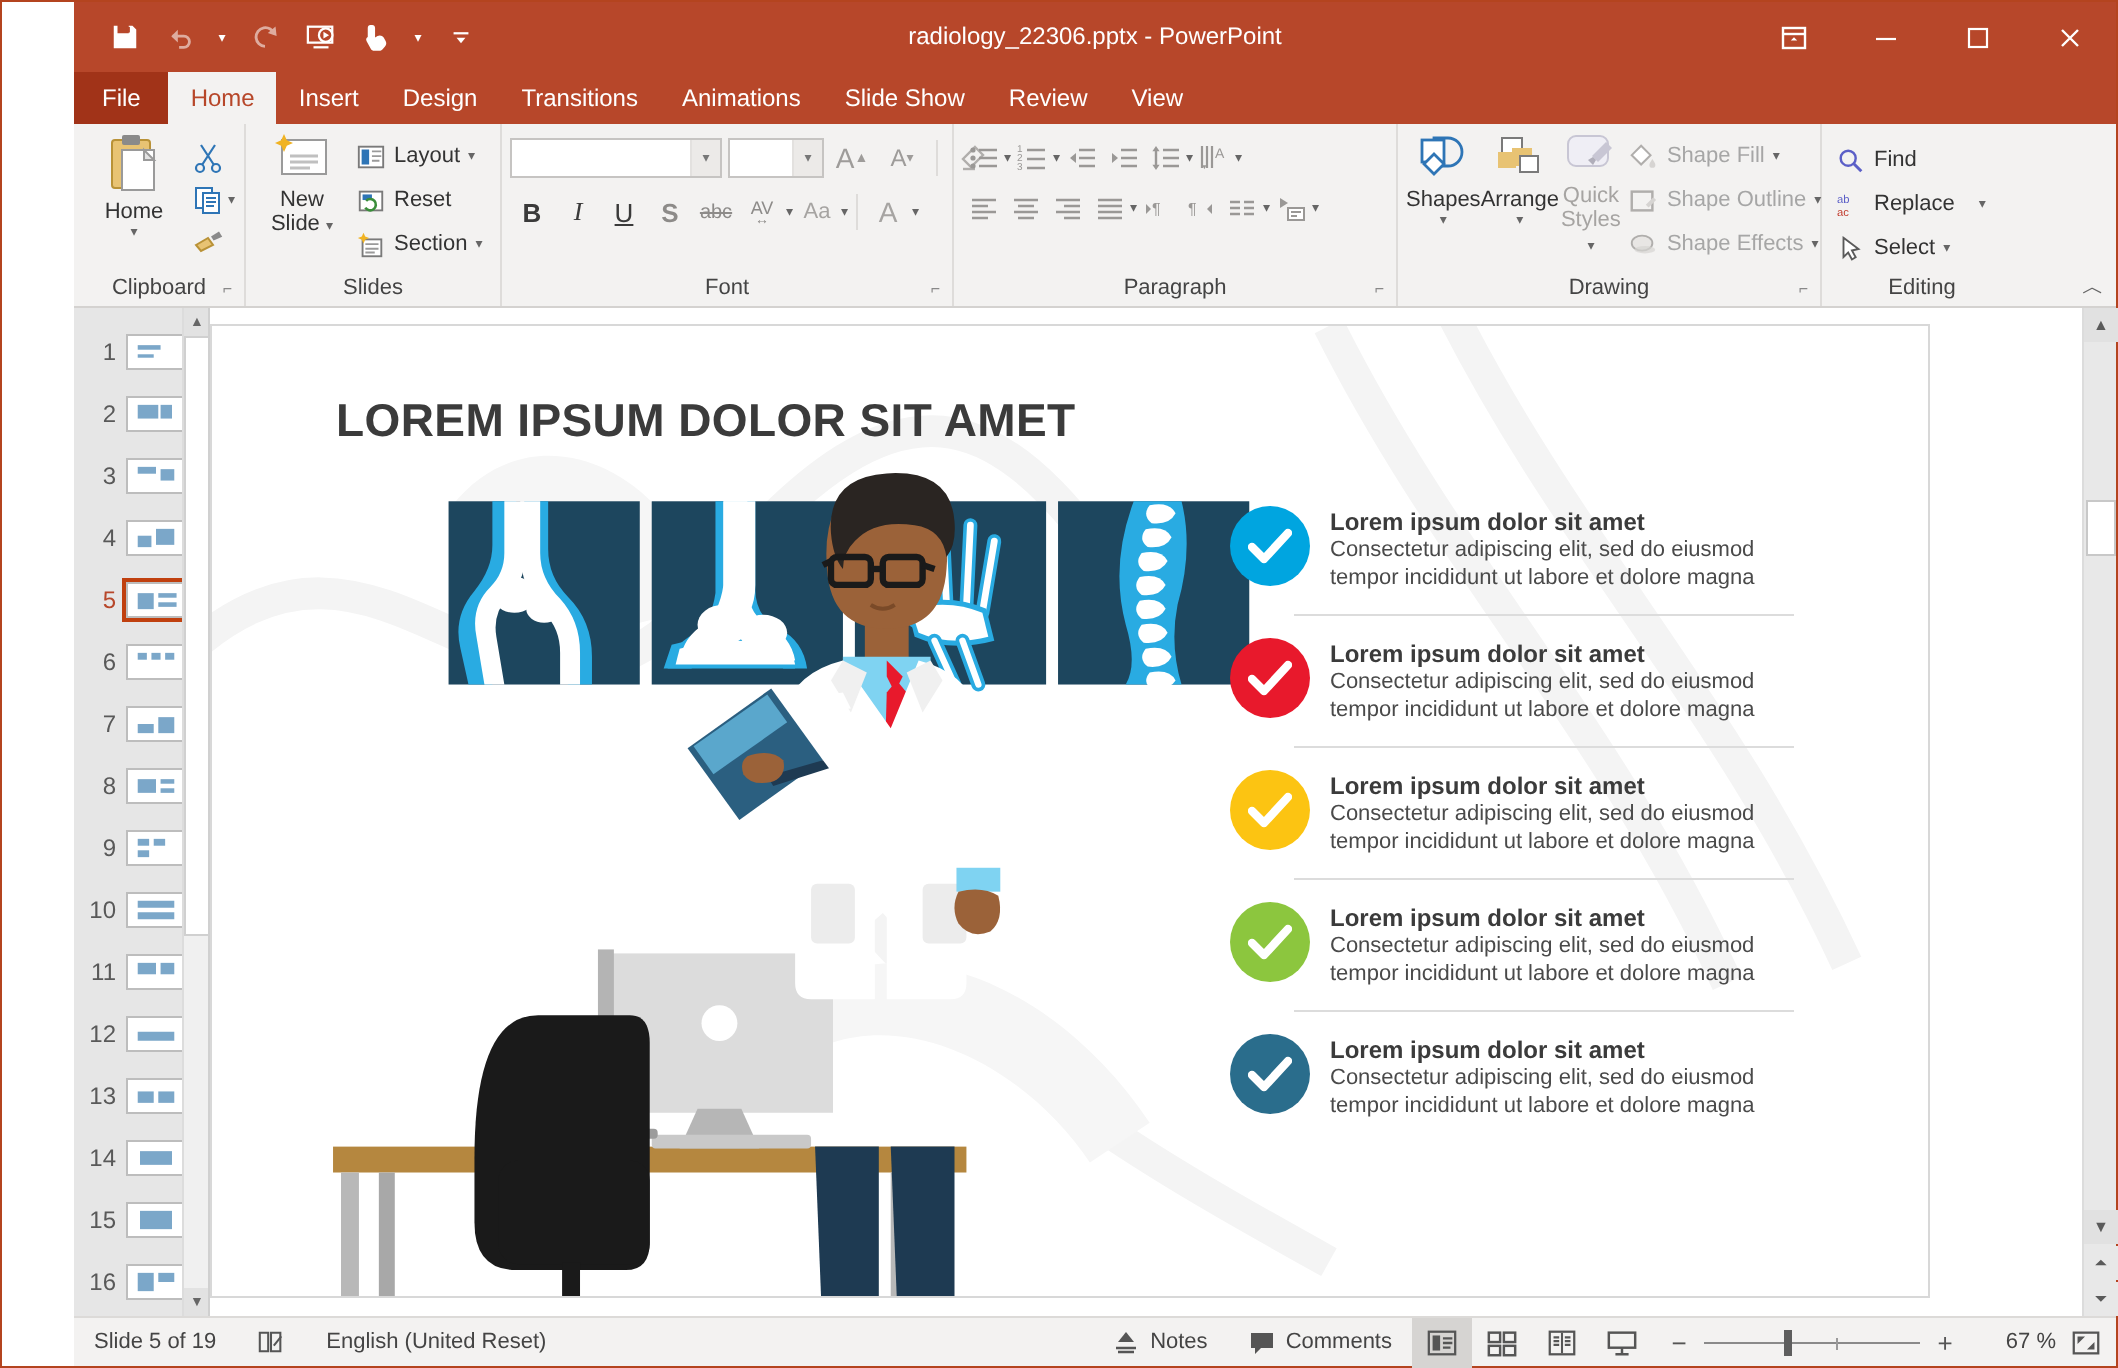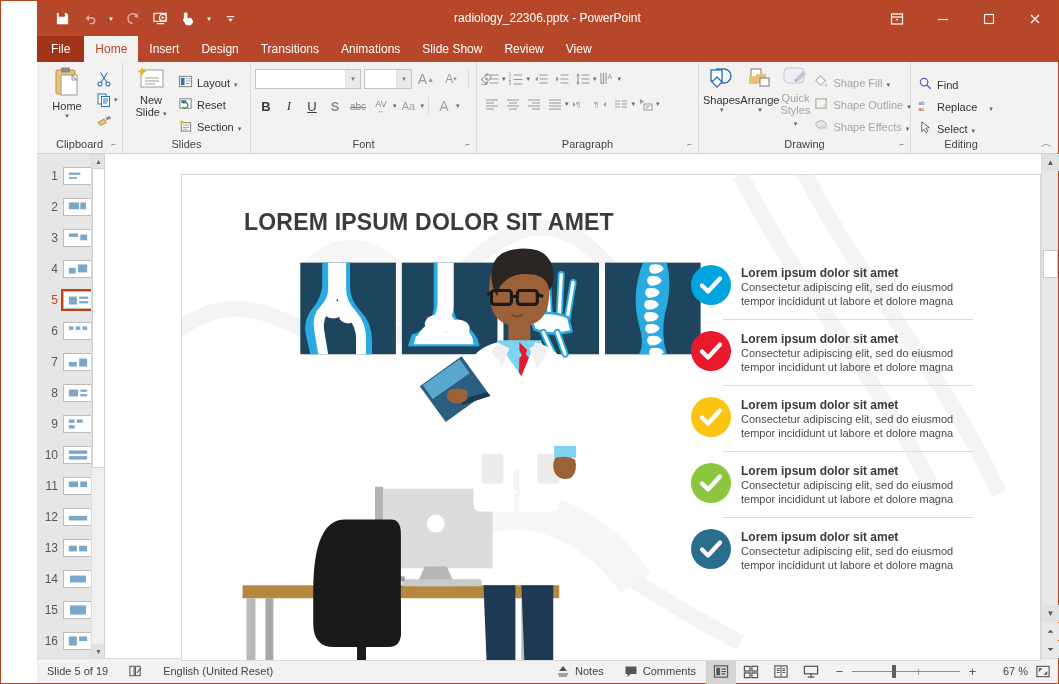--- a/index.html
+++ b/index.html
@@ -104,21 +104,21 @@
     position: absolute; right: 2px; bottom: 1px;
     font-size: 8px; color: #888;
   }
   .big-btn {
     display: flex; flex-direction: column; align-items: center;
     justify-content: flex-start; width: 52px;
     font-size: 11px; color: #333; padding-top: 2px;
   }
   .big-btn .lbl { line-height: 12px; text-align: center; }
   .sm-btn {
-    display: flex; align-items: flex-end; gap: 4px;
+    display: flex; align-items: center; gap: 4px;
     font-size: 11px; color: #333; height: 22px;
     padding: 0 3px; white-space: nowrap;
   }
   .sm-btn.dis { color: #a6a6a6; }
   .ico { display: inline-flex; align-items: center; justify-content: center; }
   .caret { font-size: 7px; color: #666; }
   .col { display: flex; flex-direction: column; justify-content: flex-start; }
   .row { display: flex; align-items: center; }
 
   .fontbox {
@@ -179,23 +179,22 @@
     font-size: 7px; color: #666;
   }
   .tsb-thumb {
     position: absolute; left: 0; width: 13px; background: #fff;
     border: 1px solid #d0d0d0;
   }
 
   
   .canvaspane {
     flex: 1; background: #ffffff; position: relative;
-    display: flex; align-items: flex-start; justify-content: flex-end;
+    display: flex; align-items: flex-start; justify-content: flex-start;
     padding-top: 8px;
-    margin-top: 12px;
   }
   .slide {
     width: 860px; height: 487px; background: #fff;
     border: 1px solid #d8d8d8; position: relative; overflow: hidden;
   }
 
   .slide-title {
     position: absolute; left: 62px; top: 34px;
     font-size: 23px; font-weight: bold; color: #3b3b3b;
     letter-spacing: .2px;

